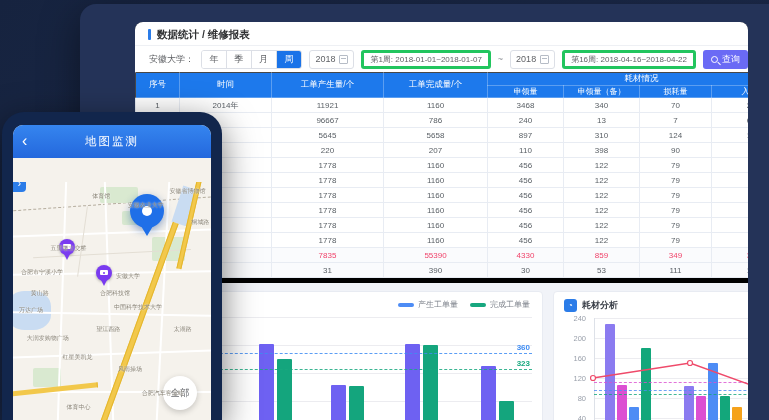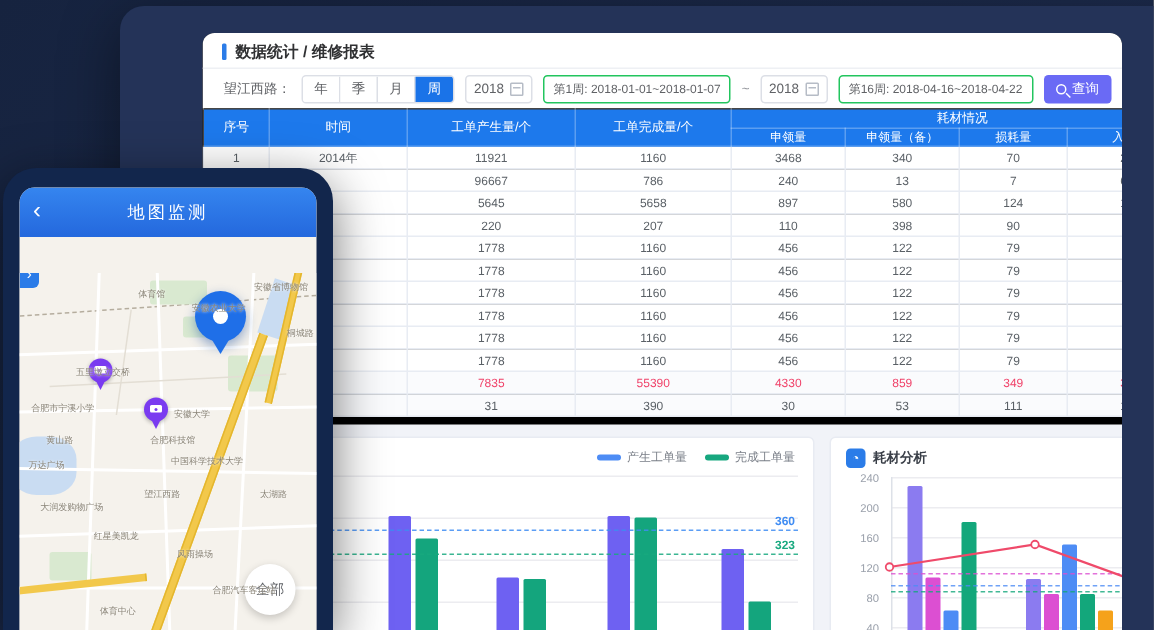--- a/index.html
+++ b/index.html
@@ -18,21 +18,21 @@
 
   .filters { position:absolute; left:0; top:24px; width:100%; height:26px; display:flex; align-items:center; gap:7px; padding-left:14px; background:#fff; }
   .flabel { font-size:9px; color:#606266; white-space:nowrap; }
   .seggroup { display:flex; border:1px solid #dcdfe6; border-radius:3px; overflow:hidden; height:19px; }
   .seg { width:25px; height:100%; display:flex; align-items:center; justify-content:center; font-size:9px; color:#606266; background:#fff; border-right:1px solid #dcdfe6; cursor:pointer; }
   .seg:last-child { border-right:none; }
   .seg.active { background:#1a73e8; color:#fff; }
   .sel { height:19px; border:1px solid #dcdfe6; border-radius:3px; background:#fff; display:flex; align-items:center; gap:4px; padding:0 5px; font-size:9px; color:#606266; }
   .cal { width:9px; height:9px; border:1px solid #b6bcc6; border-radius:1px; position:relative; }
   .cal:before { content:""; position:absolute; left:1px; right:1px; top:2px; height:1px; background:#b6bcc6; }
-  .weekbox { height:19px; border:1px solid #22c55e; border-radius:3px; background:#fff; display:flex; align-items:center; padding:0 6px; font-size:8px; color:#606266; white-space:nowrap; }
+  .weekbox { height:19px; border:3px solid #22c55e; border-radius:3px; background:#fff; display:flex; align-items:center; padding:0 6px; font-size:8px; color:#606266; white-space:nowrap; }
   .tilde { font-size:9px; color:#909399; }
   .btn { height:19px; border-radius:3px; display:flex; align-items:center; gap:4px; padding:0 8px; font-size:9px; color:#fff; cursor:pointer; white-space:nowrap; }
   .btn.query { background:#6a6af5; }
   .btn.export { background:#1fbf77; }
   .mag { width:7px; height:7px; border:1.4px solid #fff; border-radius:50%; position:relative; }
   .mag:after { content:""; position:absolute; left:5px; top:6px; width:4px; height:1.4px; background:#fff; transform:rotate(45deg); }
   .dl { width:8px; height:8px; position:relative; }
   .dl:before { content:""; position:absolute; left:3px; top:0; width:2px; height:5px; background:#fff; }
   .dl:after { content:""; position:absolute; left:0; bottom:0; width:8px; height:2px; background:#fff; }
 
@@ -97,21 +97,21 @@
 <div class="frame"></div>
 
 <div class="panel">
 
   <div class="crumb">
     <div class="tick"></div>
     <div class="txt">数据统计 / 维修报表</div>
   </div>
 
   <div class="filters">
-    <span class="flabel">望江西路：</span>
+    <span class="flabel">安徽大学：</span>
     <div class="seggroup" id="periods">
         <div class="seg">年</div>
         <div class="seg">季</div>
         <div class="seg">月</div>
         <div class="seg active">周</div>
       </div>
     <div class="sel">
       <span>2018</span>
       <span class="cal"></span>
     </div>
@@ -174,21 +174,21 @@
           <td>13</td>
           <td>7</td>
           <td>690</td>
         </tr>
         <tr>
           <td>3</td>
           <td></td>
           <td>5645</td>
           <td>5658</td>
           <td>897</td>
-          <td>580</td>
+          <td>310</td>
           <td>124</td>
           <td>129</td>
         </tr>
         <tr>
           <td>4</td>
           <td></td>
           <td>220</td>
           <td>207</td>
           <td>110</td>
           <td>398</td>

